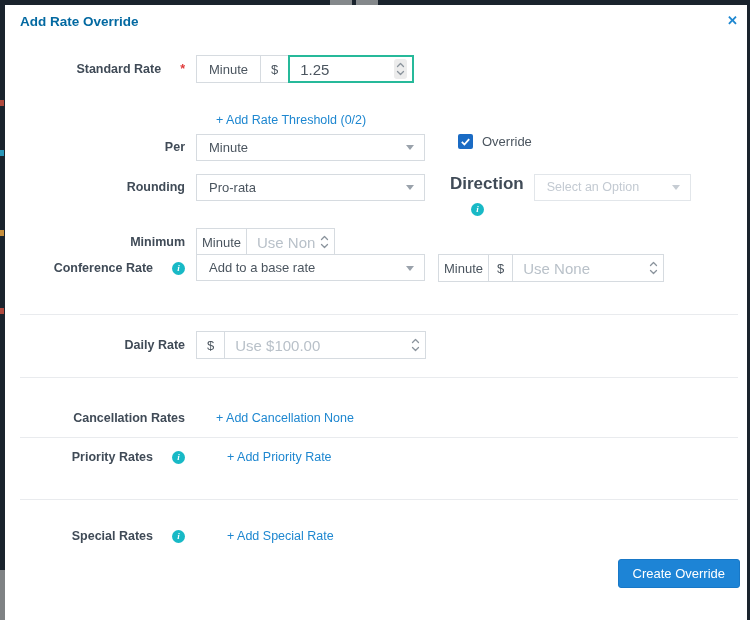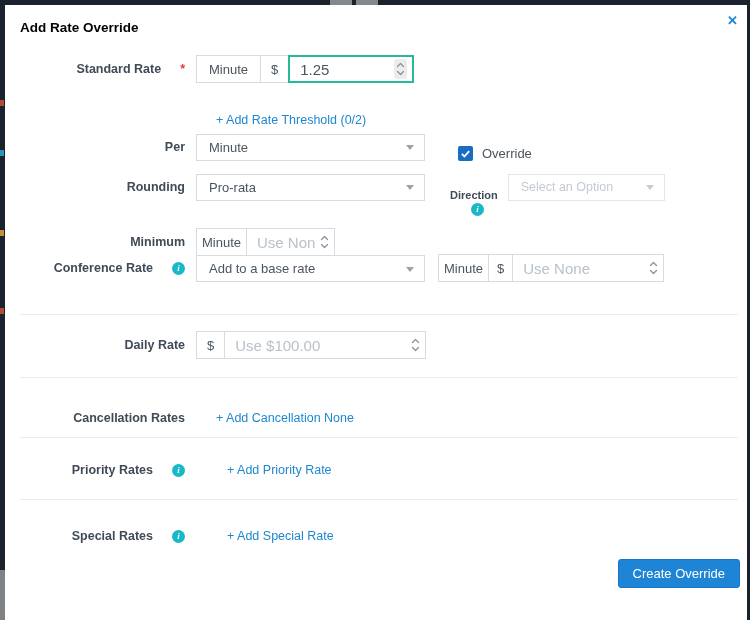--- a/index.html
+++ b/index.html
@@ -13,30 +13,30 @@
   
   .top-strip  { position:absolute; left:0; top:0; width:750px; height:5px; background:#1a232d; }
   .left-strip { position:absolute; left:0; top:0; width:5px; height:620px; background:#1a232d; }
   .right-strip{ position:absolute; right:0; top:0; width:3px; height:620px; background:#1a232d; }
   .left-strip .mark { position:absolute; left:0; width:4px; height:6px; }
   .left-gray  { position:absolute; left:0; top:570px; width:5px; height:50px; background:#7f8284; }
   .top-frag   { position:absolute; top:0; height:5px; background:#84888b; }
 
   
   .modal { position:absolute; left:5px; top:5px; right:3px; bottom:0; background:#fff; }
-  .title { position:absolute; left:15px; top:15px; font-size:13.5px; font-weight:bold; color:#000000; }
+  .title { position:absolute; left:15px; top:9px; font-size:13.5px; font-weight:bold; color:#0369a1; }
   .close { position:absolute; right:9px; top:9px; color:#1e87d0; font-weight:bold; font-size:13px; cursor:pointer; line-height:14px; }
 
   .row { position:absolute; left:15px; display:flex; align-items:center; height:28px; }
   .lbl {
     width:165px; display:flex; align-items:center; justify-content:flex-end; gap:19px;
     font-size:12.5px; font-weight:bold; color:#404b57; text-align:right; line-height:14px;
   }
   .req { color:#e03b3b; font-weight:bold; }
-  .ctrl { margin-left:11px; display:flex; align-items:flex-end; }
+  .ctrl { margin-left:11px; display:flex; align-items:flex-start; }
 
   
   .sel {
     position:relative; height:27px; border:1px solid #d6dbe0; background:#fff;
     display:flex; align-items:center; padding:0 26px 0 12px; font-size:13px; color:#4b555f; cursor:pointer;
   }
   .sel .caret {
     position:absolute; right:10px; top:50%; margin-top:-2px; width:0; height:0;
     border-left:4px solid transparent; border-right:4px solid transparent; border-top:5px solid #9aa2ab;
   }
@@ -74,21 +74,21 @@
     display:inline-flex; align-items:center; justify-content:center; line-height:13px;
   }
   .info-abs { position:absolute; left:466px; top:198px; }
 
   .cb {
     width:15px; height:15px; background:#1a6bc4; border-radius:2px;
     display:flex; align-items:center; justify-content:center; cursor:pointer;
   }
   .cb-label { margin-left:9px; font-size:13px; color:#4b555f; }
 
-  .dir-label { margin-left:25px; font-size:11px; font-weight:bold; color:#404b57; }
+  .dir-label { margin-left:25px; font-size:17px; font-weight:bold; color:#404b57; }
   .dir-sel { margin-left:10px; width:157px; }
 
   .btn {
     position:absolute; right:7px; top:554px; height:29px; padding:0 14px;
     background:#1d84d6; color:#fff; border:1px solid #1878c7; border-radius:3px;
     font-size:13px; display:flex; align-items:center; cursor:pointer; font-family:inherit;
   }
 </style>
 </head>
 <body>
@@ -234,21 +234,21 @@
 
   <div class="hr" style="top:372px;"></div>
 
   <div class="row" style="top:401px;height:24px;">
     <div class="lbl">Cancellation Rates</div>
     <span class="link" style="margin-left:31px;">+ Add Cancellation None</span>
   </div>
 
   <div class="hr" style="top:432px;"></div>
 
-  <div class="row" style="top:453px;height:24px;">
+  <div class="row" style="top:440px;height:24px;">
     <div class="lbl">
       <span>Priority Rates</span>
         <span class="info">i</span>
     </div>
     <span class="link" style="margin-left:42px;">+ Add Priority Rate</span>
   </div>
 
   <div class="hr" style="top:494px;"></div>
 
   <div class="row" style="top:519px;height:24px;">

